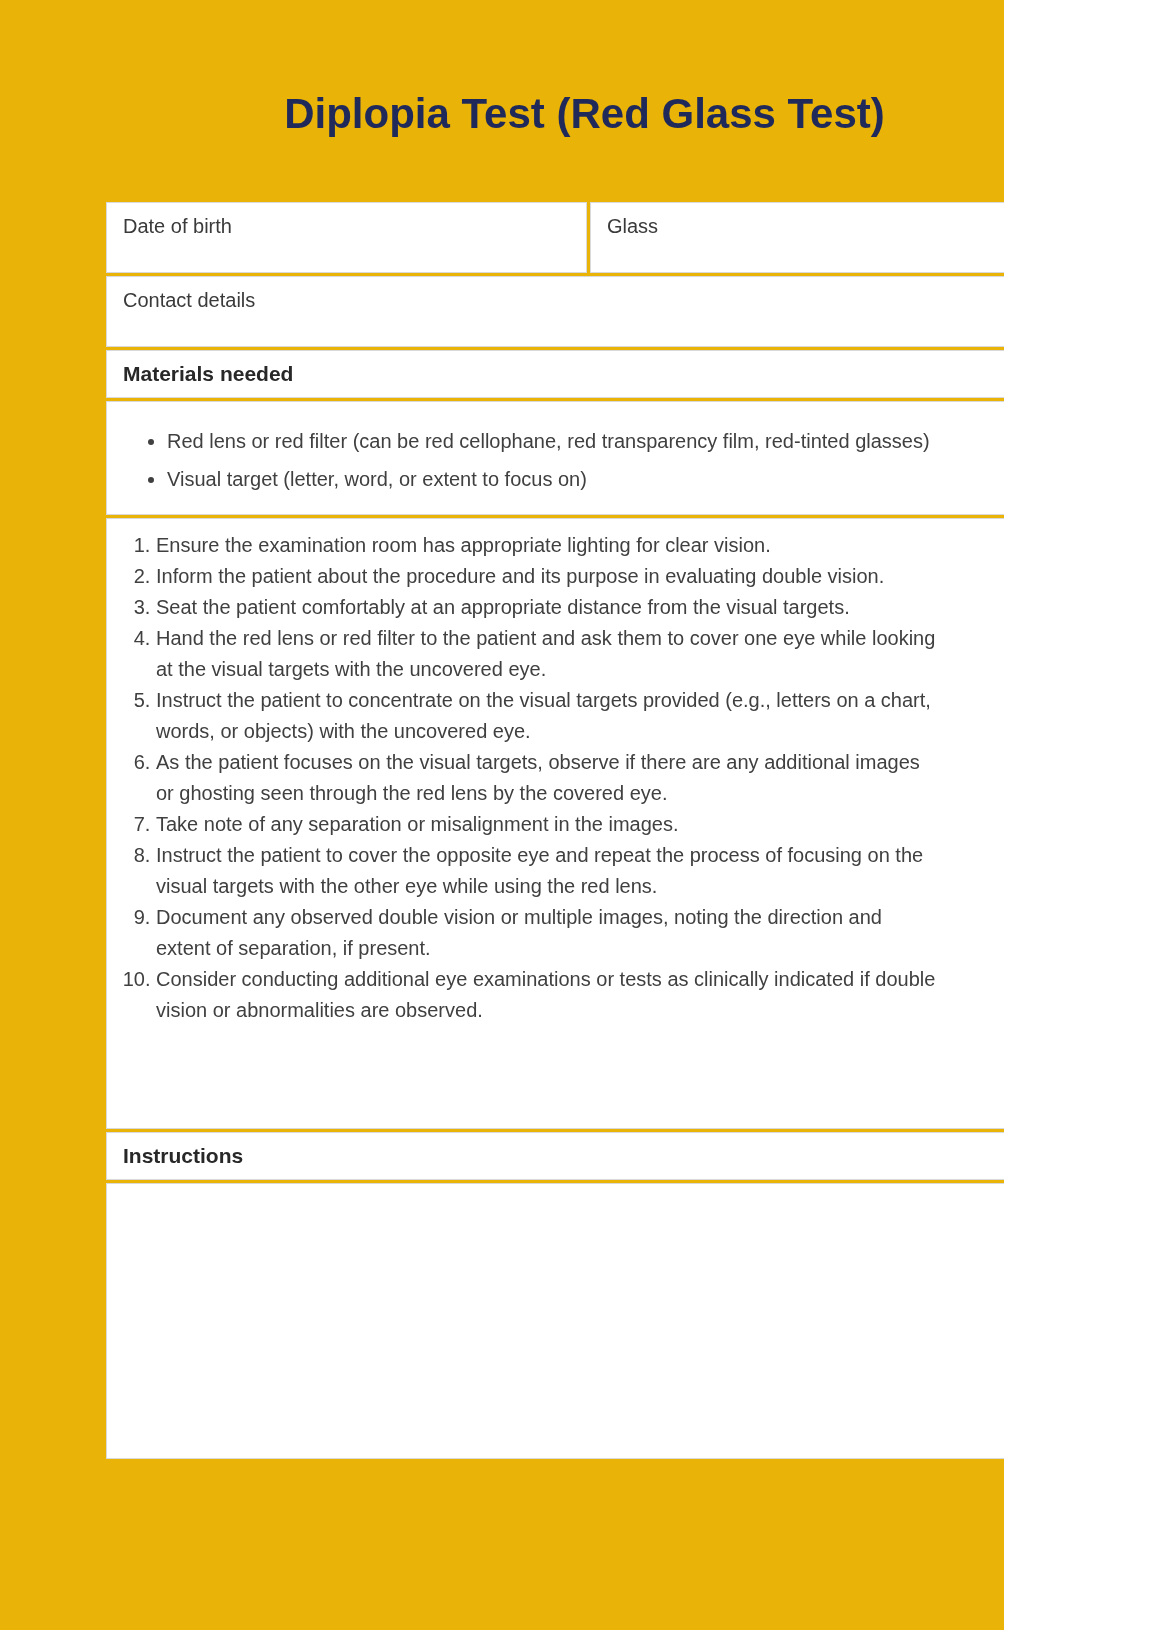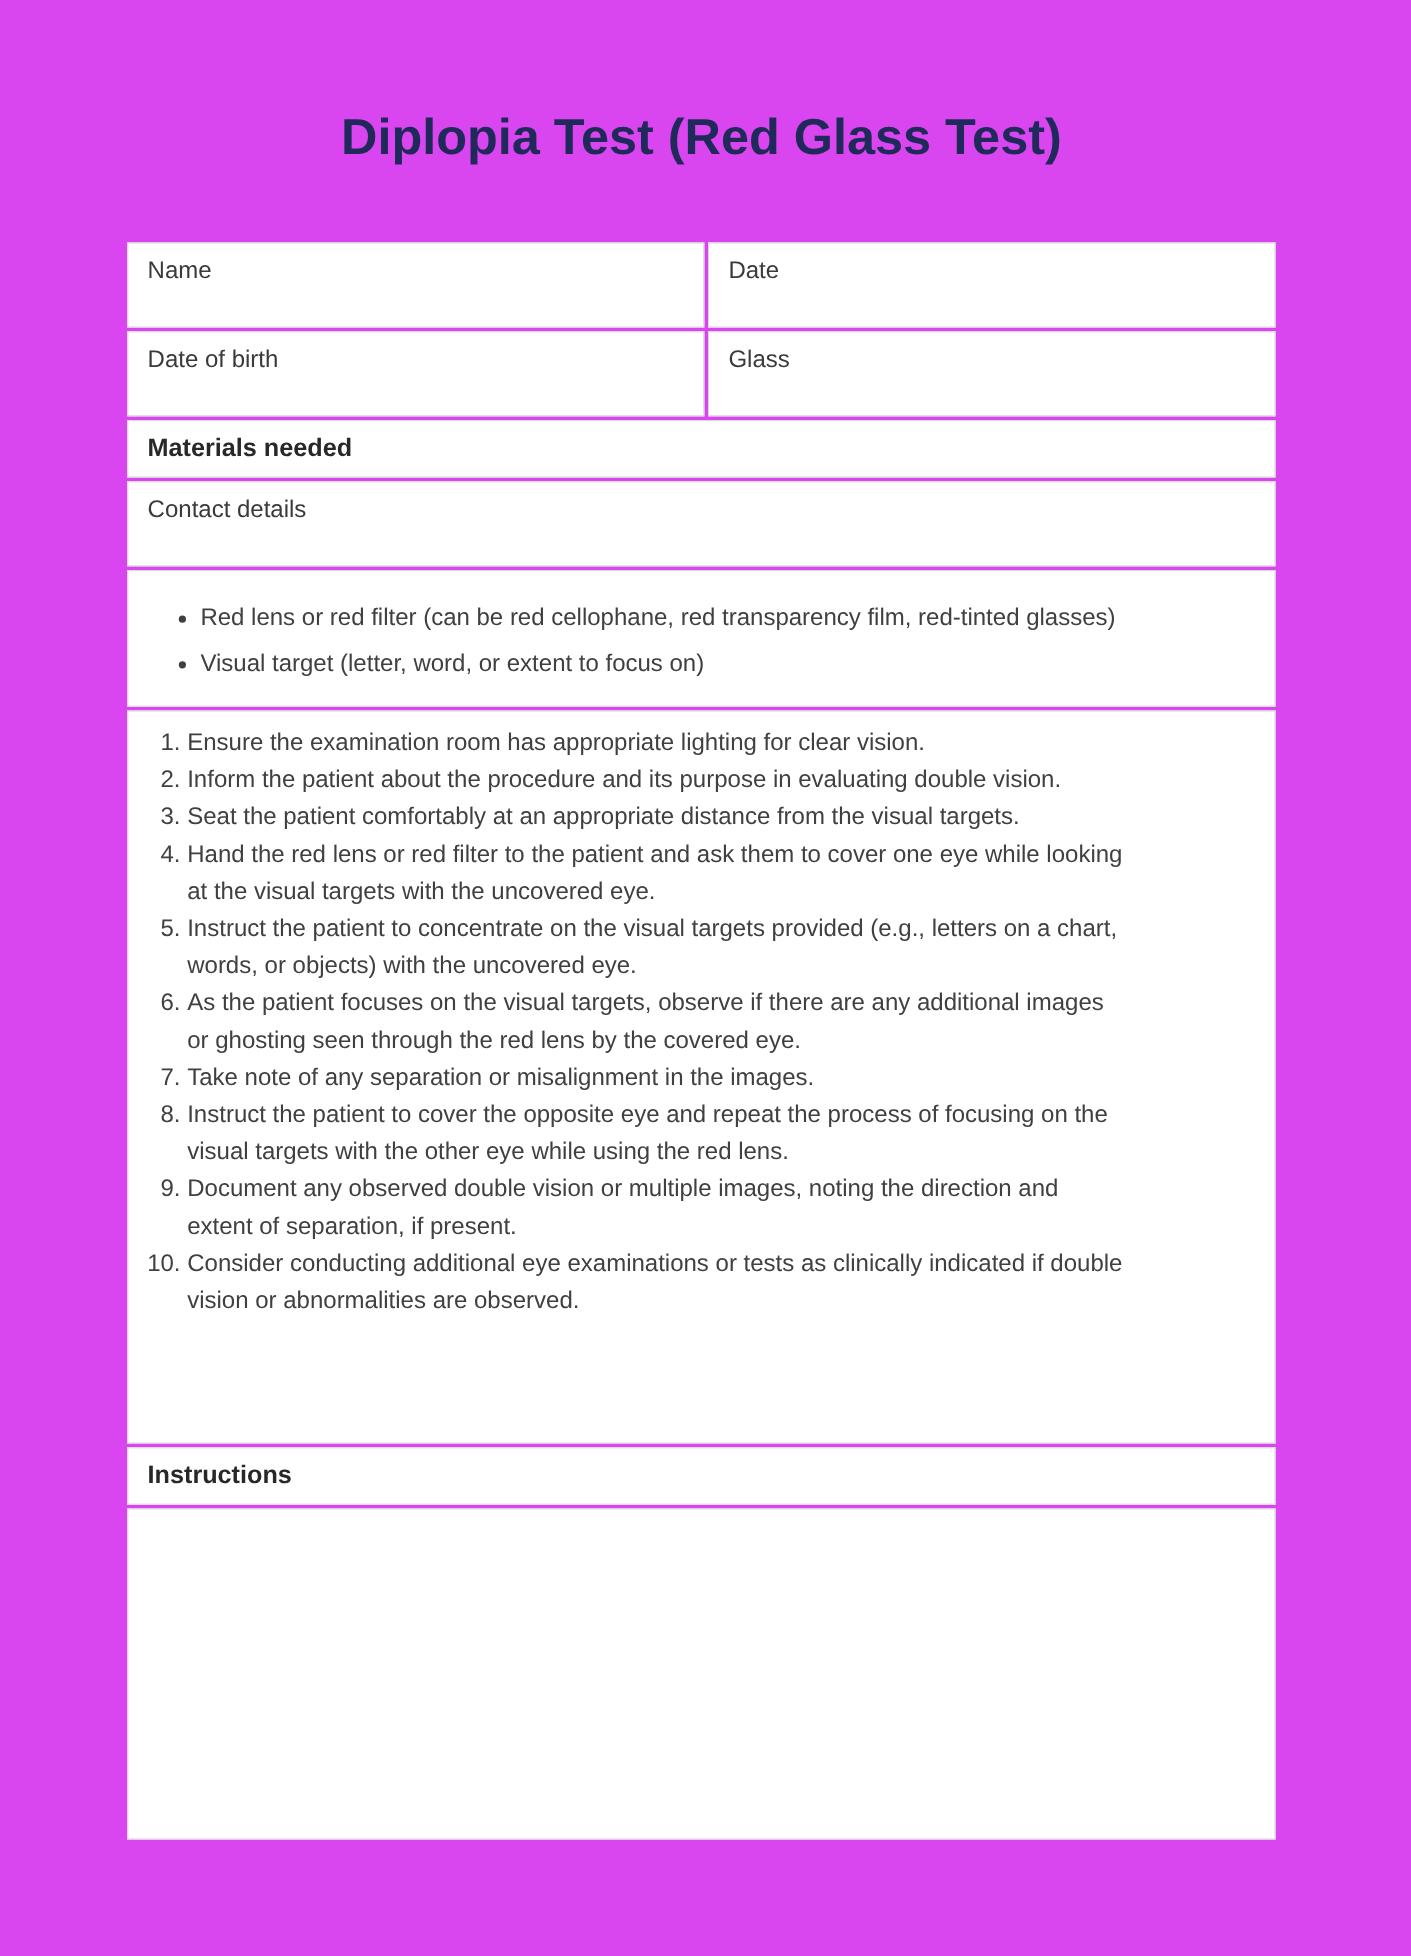--- a/index.html
+++ b/index.html
@@ -1,21 +1,21 @@
 <!DOCTYPE html>
 <html><head>
 <meta charset="utf-8">
 <style>
   html,body{margin:0;padding:0;}
   body{
     width:1176px;height:1630px;background:#ffffff;
     font-family:"Liberation Sans","DejaVu Sans",sans-serif;
     color:#404040;-webkit-font-smoothing:antialiased;
   }
-  .page{position:relative;width:1176px;height:1630px;overflow:hidden;background:#d946ef;}
+  .page{position:relative;width:1004px;height:1630px;overflow:hidden;background:#eab308;}
   .content{width:957px;margin-left:106px;}
   h1.doc-title{
     margin:90px 0 0 0;
     font-size:42px;line-height:48px;font-weight:bold;
     color:#1f2a5a;text-align:center;letter-spacing:0;
   }
   .doc{margin-top:64px;}
   .box{
     border:1px solid #d9d9d9;background:#fff;margin-bottom:3px;
     box-sizing:border-box;
@@ -53,44 +53,36 @@
 </style>
 </head>
 <body>
 
 <div class="page">
   <div class="content">
     <h1 class="doc-title">Diplopia Test (Red Glass Test)</h1>
 
     <div class="doc">
 
-      <div class="row-2col">
-        <div class="box field-cell">
-          <span>Name</span>
-        </div>
-        <div class="box field-cell">
-          <span>Date</span>
-        </div>
-      </div>
 
       <div class="row-2col">
         <div class="box field-cell">
           <span>Date of birth</span>
         </div>
         <div class="box field-cell">
           <span>Glass</span>
         </div>
       </div>
 
+      <div class="box field-cell full">
+        <span>Contact details</span>
+      </div>
+
       <div class="box section-header">
         <span>Materials needed</span>
-      </div>
-
-      <div class="box field-cell full">
-        <span>Contact details</span>
       </div>
       <div class="box section-body materials-body">
         <ul>
             <li>Red lens or red filter (can be red cellophane, red transparency film, red-tinted glasses)</li>
             <li>Visual target (letter, word, or extent to focus on)</li>
           </ul>
       </div>
 
       <div class="box section-body instructions-body">
         <ol>

